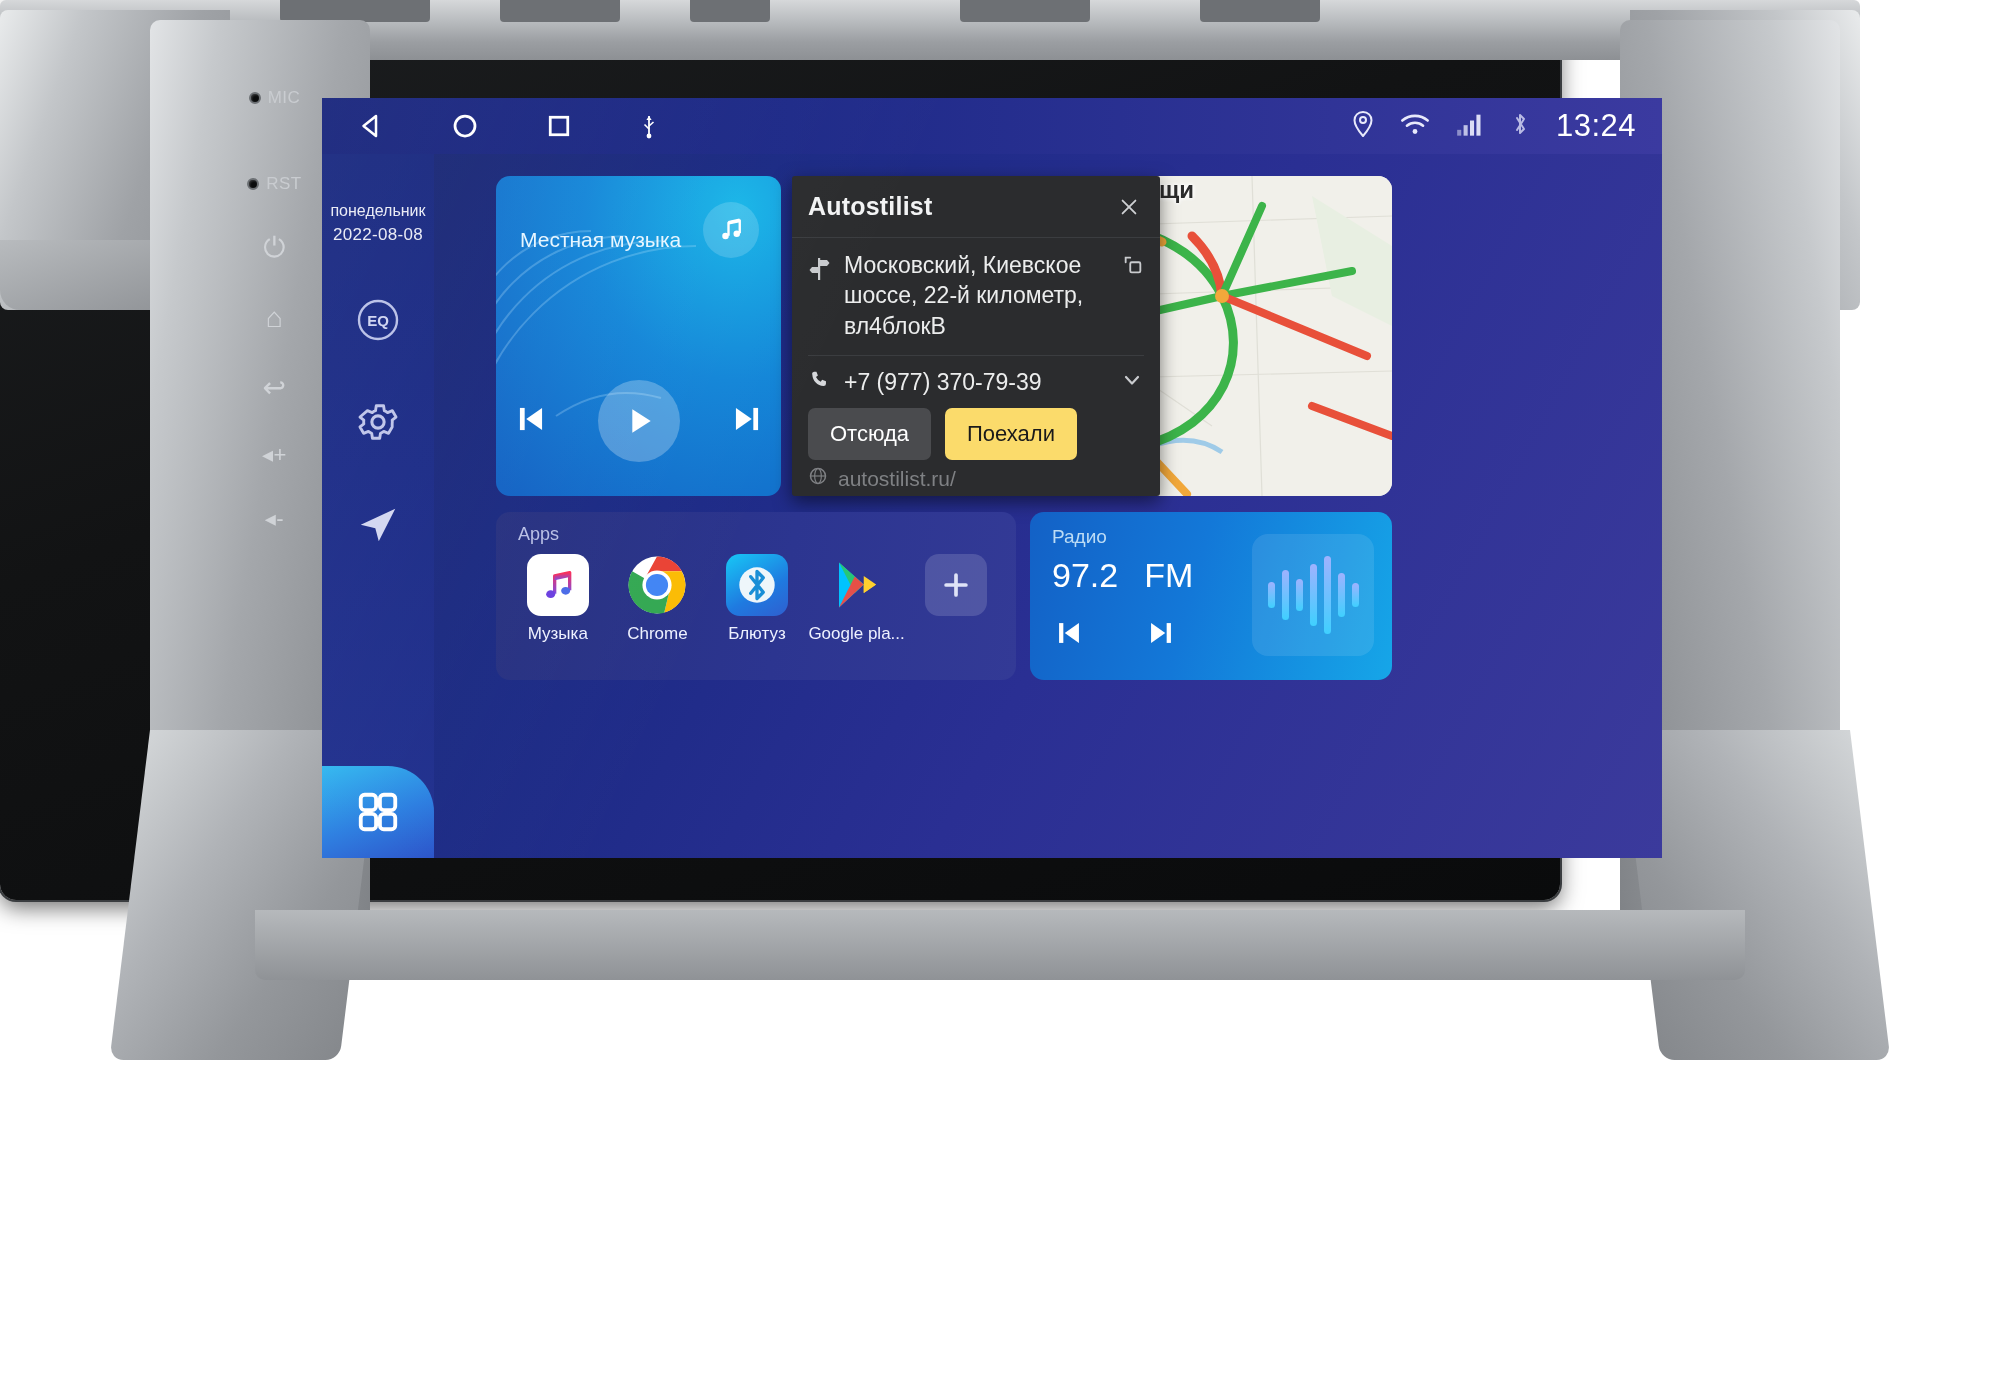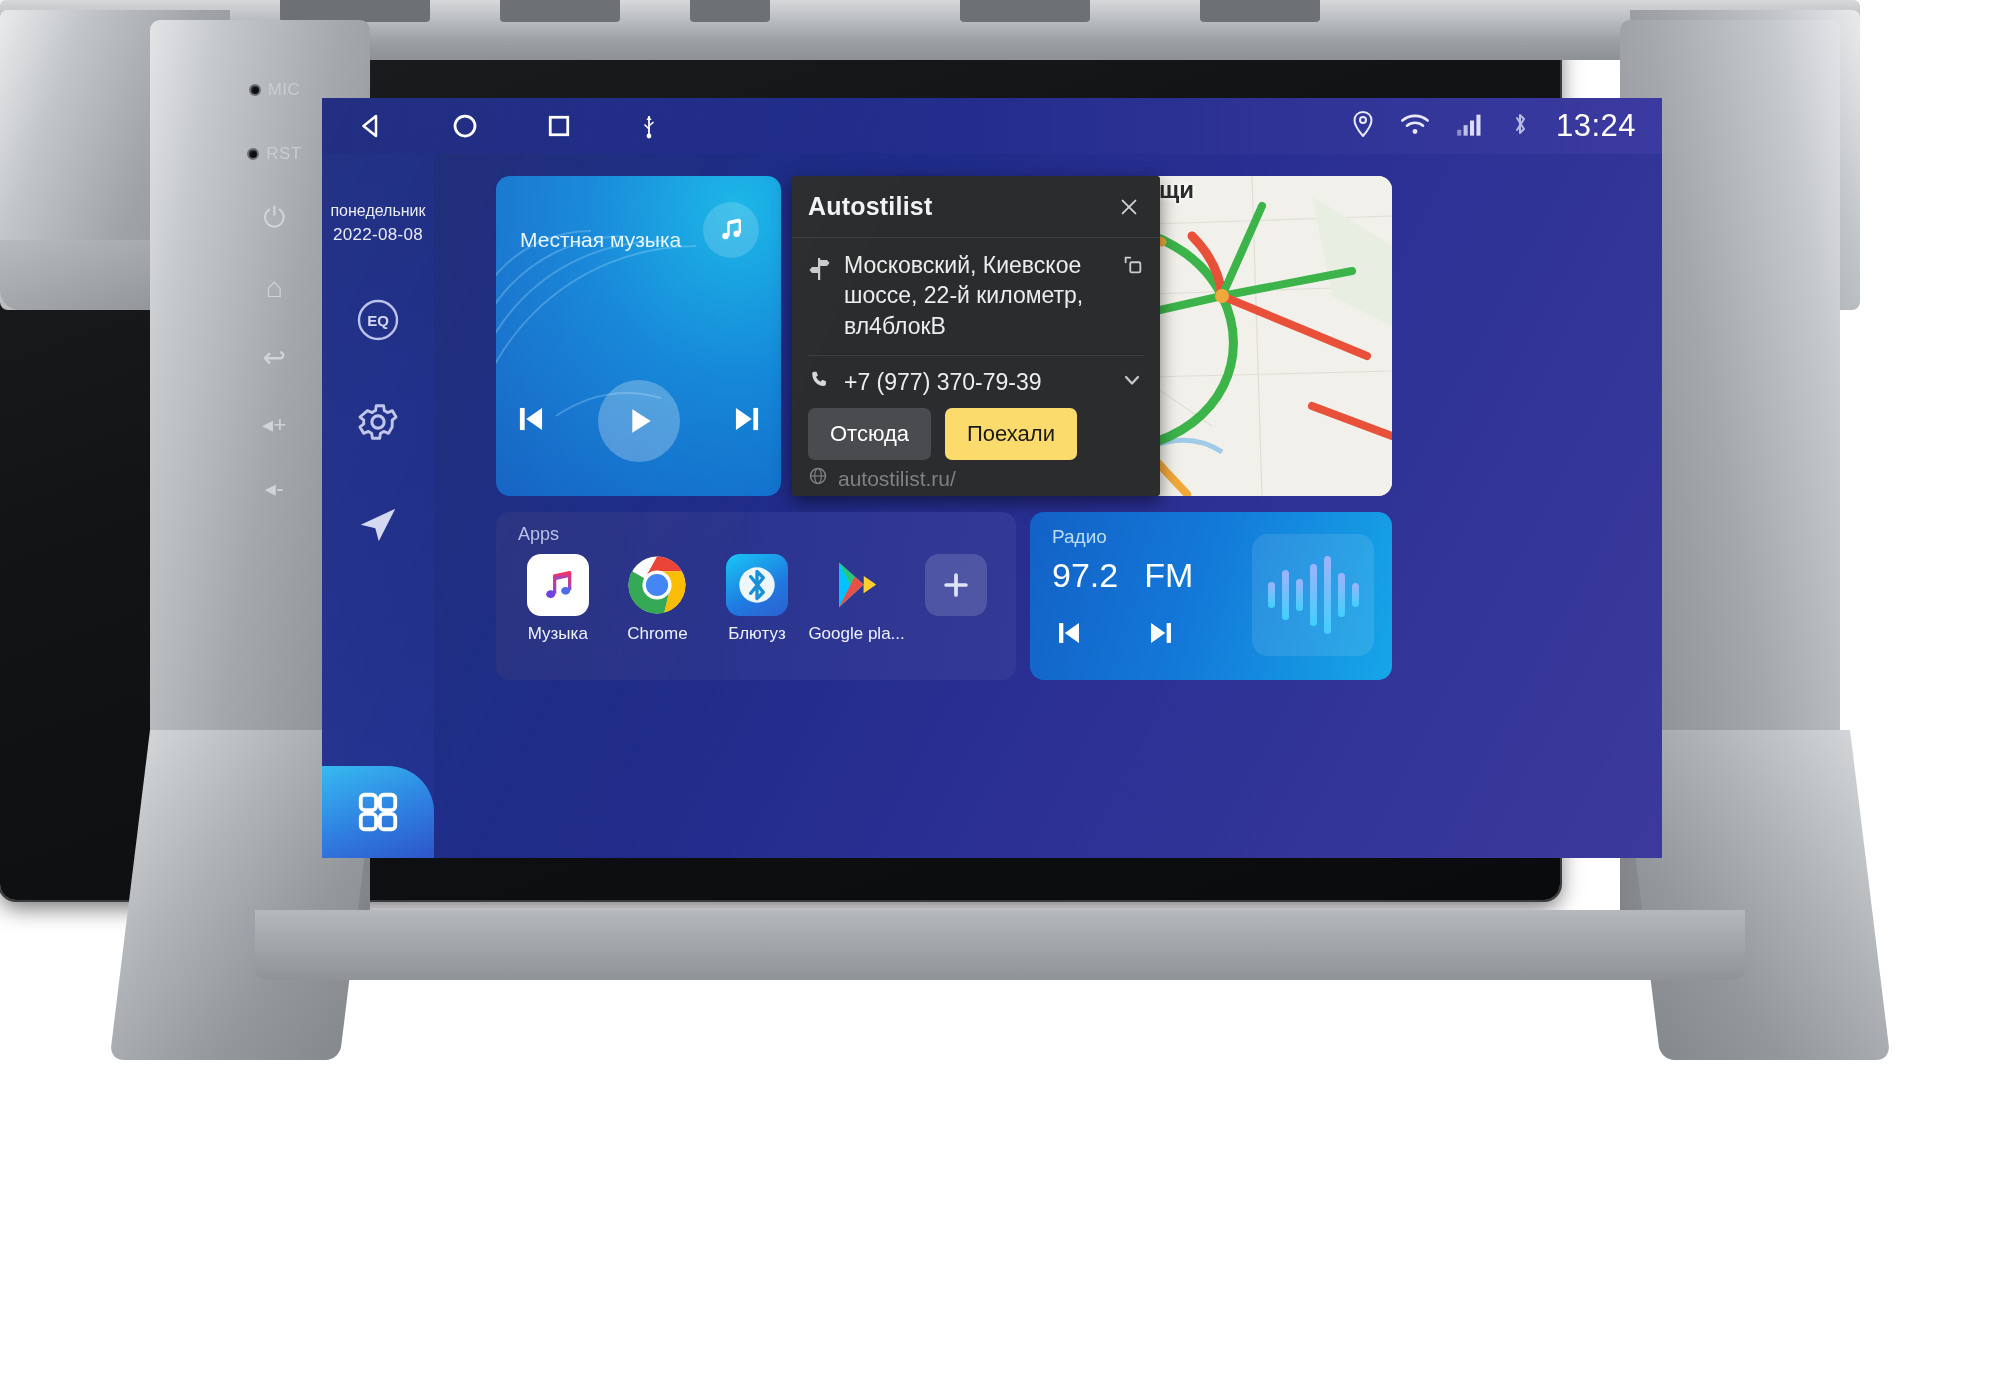--- a/index.html
+++ b/index.html
@@ -252,25 +252,25 @@
   <div class="frame-layer silver-right-wing"></div>
   <div class="frame-layer leg-left"></div>
   <div class="frame-layer leg-left-lower"></div>
   <div class="frame-layer leg-right"></div>
   <div class="frame-layer leg-right-lower"></div>
   <div class="frame-layer under-band"></div>
 
   <div class="bezel"></div>
 
   <div class="btn-col">
-    <div class="hw-btn" style="margin-top:0">
+    <div class="hw-btn" style="margin-top:8px">
       <span class="dot-hole"></span>
       <span>MIC</span>
     </div>
-    <div class="hw-btn" style="margin-top:44px">
+    <div class="hw-btn" style="margin-top:66px">
       <span class="dot-hole"></span>
       <span>RST</span>
     </div>
     <div class="hw-btn" style="margin-top:40px">
       <span class="glyph">⏻</span>
     </div>
     <div class="hw-btn" style="margin-top:42px">
       <span class="glyph">⌂</span>
     </div>
     <div class="hw-btn" style="margin-top:42px">

